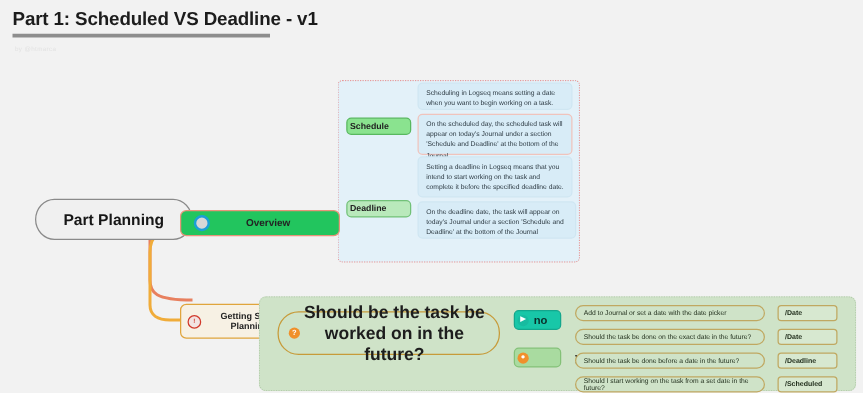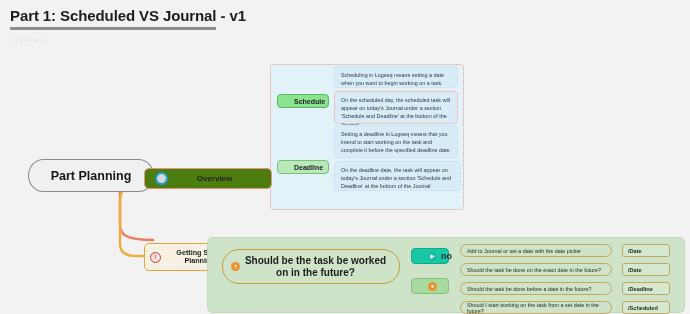--- a/index.html
+++ b/index.html
@@ -35,21 +35,21 @@
     display:flex;align-items:center;justify-content:center;
     font-size:12.5px;font-weight:bold;color:#171717;
   }
   
   .branch{
     display:flex;align-items:center;border-radius:5px;
     box-sizing:border-box;
   }
   #overview-node{
     left:144px;top:122px;width:128px;height:21px;
-    background:#4d7c0f;border:1.4px solid #e8937a;
+    background:#22c55e;border:1.4px solid #e8937a;
     padding:0 10px;
   }
   #overview-label{
     flex:1;text-align:center;font-size:8px;font-weight:bold;color:#232323;
   }
   #getting-started-node{
     left:144px;top:197px;width:122px;height:28px;
     background:#f7f1e4;border:1.4px solid #e0a53c;
     padding:0 5px;
   }
@@ -69,21 +69,21 @@
   .dot-teal{background:#17bba0;color:#fff;}
   .dot-amber{background:#f0902b;color:#fff;}
   
   #overview-panel{
     position:absolute;left:270px;top:18px;width:192px;height:144px;
     background:#e3f1f9;border:1.3px dotted #e79a9a;border-radius:4px;
   }
   .tag-node{
     position:absolute;display:flex;align-items:center;justify-content:flex-start;
     box-sizing:border-box;border-radius:4px;font-size:7px;font-weight:bold;
-    color:#232323;padding-left:16px;
+    color:#232323;padding-left:2px;
   }
   #schedule-node{
     left:277px;top:48px;width:52px;height:14px;
     background:#8ae38f;border:1.1px solid #58b85f;
   }
   #deadline-node{
     left:277px;top:114px;width:52px;height:14px;
     background:#b9e9bb;border:1.1px solid #72c178;
   }
   .info-card{
@@ -101,21 +101,21 @@
   #decision-panel{
     position:absolute;left:207px;top:191px;width:476px;height:74px;
     background:#cfe3c8;border:1.3px dotted #b6cdae;border-radius:6px;
   }
   #question-node{
     position:absolute;left:222px;top:203px;width:178px;height:35px;
     background:#cfe3c8;border:1.3px solid #c79b3a;border-radius:17px;
     display:flex;align-items:center;padding:0 8px;box-sizing:border-box;
   }
   #question-label{
-    flex:1;text-align:center;font-size:10px;font-weight:bold;color:#1d1d1d;
+    flex:1;text-align:center;font-size:14px;font-weight:bold;color:#1d1d1d;
     line-height:1.2;
   }
   #no-node{
     left:411px;top:202px;width:38px;height:16px;
     background:#18c7a8;border:1px solid #13a78d;color:#0b2f2a;
     font-size:9px;
   }
   #yes-node{
     left:411px;top:232px;width:38px;height:16px;
     background:#a9dba0;border:1px solid #84c178;color:#1d1d1d;
@@ -142,21 +142,21 @@
   #ans-3{left:460px;top:255px;width:152px;}
   #tag-0{left:622px;top:198px;}
   #tag-1{left:622px;top:217px;}
   #tag-2{left:622px;top:236px;}
   #tag-3{left:622px;top:255px;}
 </style>
 </head>
 <body>
 
 <div id="header">
-  <div id="page-title">Part 1: Scheduled VS Journal - v1</div>
+  <div id="page-title">Part 1: Scheduled VS Deadline - v1</div>
   <div id="title-rule"></div>
   <div id="byline">by @htmarca</div>
 </div>
 
 <div id="canvas">
 
   <svg id="wires" viewBox="0 0 690 268">
 
     <path d="M154,130 C175,130 175,132 185,132 L144,132" fill="none" stroke="#e8805f" stroke-width="2.2"></path>
     <path d="M154,128 C124,128 120,122 120,112 L120,78 C120,70 126,66 136,66 L144,66" fill="none" stroke="#e8805f" stroke-width="2.4" transform="translate(0,66)"></path>

